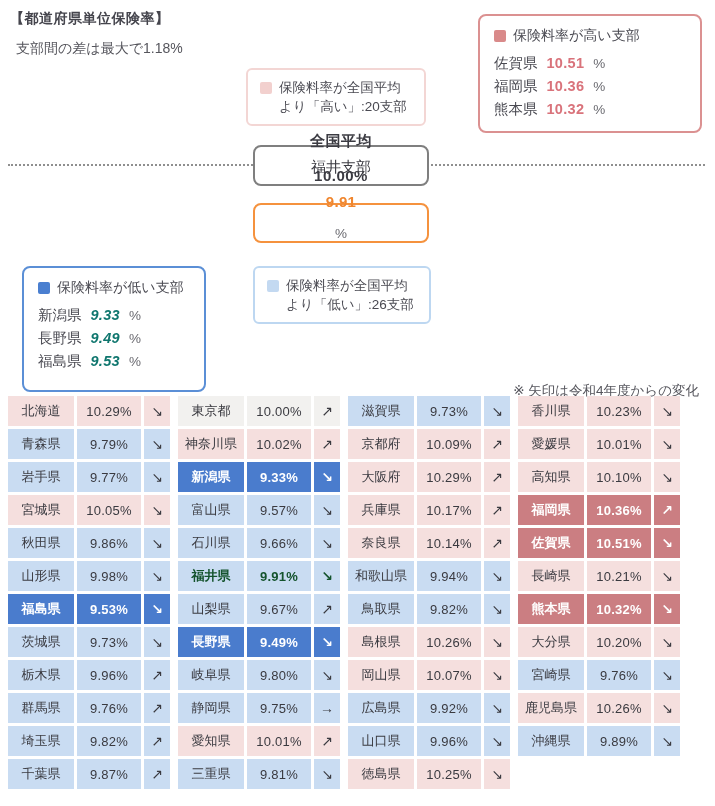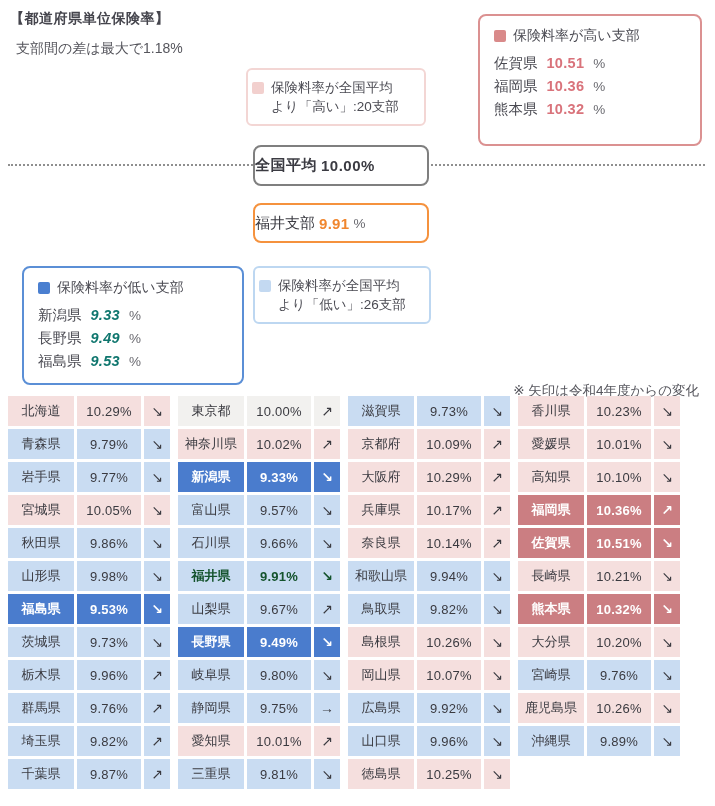--- a/index.html
+++ b/index.html
@@ -13,35 +13,35 @@
   .dotted-line { position:absolute; top:164px; left:8px; right:10px; border-top:2px dotted #8f8f8f; }
 
   .box { position:absolute; background:#fff; border-radius:8px; }
   .box-legend { display:flex; align-items:center; gap:7px; font-size:14px; color:#4a4a52; margin-bottom:7px; }
   .sq { width:12px; height:12px; border-radius:2px; flex:none; }
   .sq-red { background:#d98a8a; }
   .sq-lightpink { background:#f2d0ce; }
   .sq-blue { background:#4a7fd0; }
   .sq-lightblue { background:#c3d9f1; }
 
-  .high-box { left:478px; top:14px; width:224px; padding:11px 14px 23px; border:2px solid #db9191; }
-  .low-box  { left:22px;  top:266px; width:222px; padding:11px 14px 10px; border:2px solid #5b8fd6; }
+  .high-box { left:478px; top:14px; width:224px; padding:11px 14px 10px; border:2px solid #db9191; }
+  .low-box  { left:22px;  top:266px; width:184px; padding:11px 14px 17px; border:2px solid #5b8fd6; }
   .box-item { display:flex; align-items:baseline; gap:9px; font-size:14.5px; line-height:23px; color:#4a4a52; }
   .i-val { font-weight:bold; letter-spacing:.3px; }
   .i-val.red { color:#d9737b; }
   .i-val.blue { color:#0f766e;font-style:italic; }
   .i-unit { color:#6a6a70; font-size:13.5px; }
 
-  .note-box { border-radius:6px; padding:8px 4px; font-size:13.5px; line-height:19px; color:#4a4a52; }
+  .note-box { border-radius:6px; padding:8px 12px; font-size:13.5px; line-height:19px; color:#4a4a52; }
   .higher-box { left:246px; top:68px; width:180px; border:2px solid #f3d6d4; }
   .lower-box  { left:253px; top:266px; width:178px; border:2px solid #bdd7f1; }
   .note-line1 { display:flex; align-items:center; gap:7px; }
   .note-line2 { padding-left:19px; }
 
-  .pill { position:absolute; display:flex; align-items:center; justify-content:flex-start; gap:4px; background:#fff; font-size:15px; }
+  .pill { position:absolute; display:flex; align-items:center; justify-content:flex-end; gap:16px; background:#fff; font-size:15px;flex-direction:column; }
   .national-box { left:253px; top:145px; width:176px; height:41px; border:2px solid #7f7f7f; border-radius:8px; font-weight:bold; color:#3b3b42; letter-spacing:.5px; }
   .fukui-box { left:253px; top:203px; width:176px; height:40px; border:2px solid #f5923e; border-radius:8px; color:#3b3b42; }
   .fukui-box .i-val { color:#f0862e; font-size:15px; }
 
   .arrow-note { position:absolute; top:382px; right:16px; font-size:13.5px; color:#55555c; }
 
   .table { position:absolute; top:396px; left:8px; display:flex; gap:8px; }
   .tcol { width:162px; }
   .prow { display:flex; gap:3px; height:30px; margin-bottom:3px; font-size:13px; }
   .cell { display:flex; align-items:center; justify-content:center; height:100%; }

